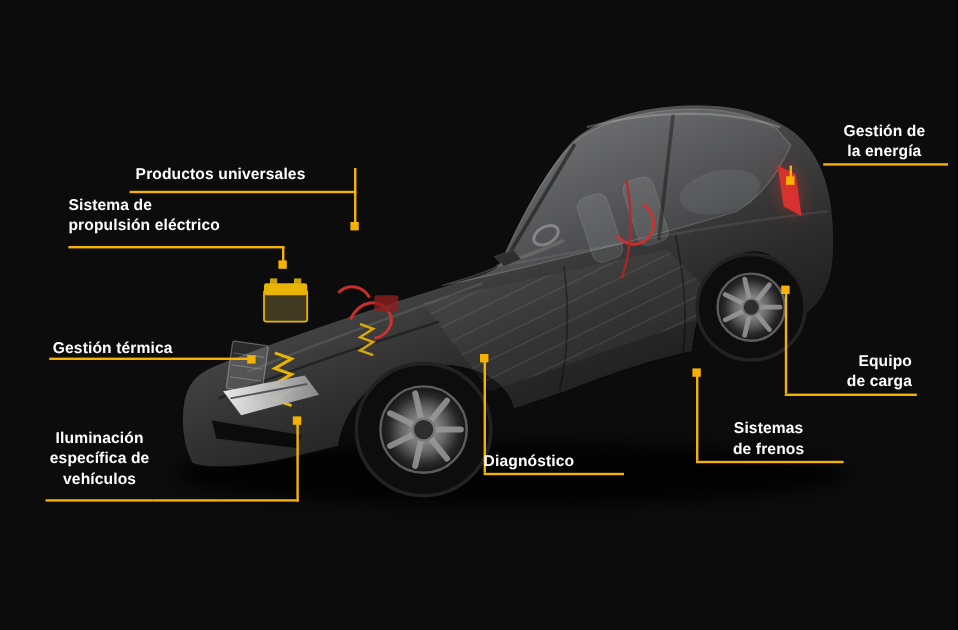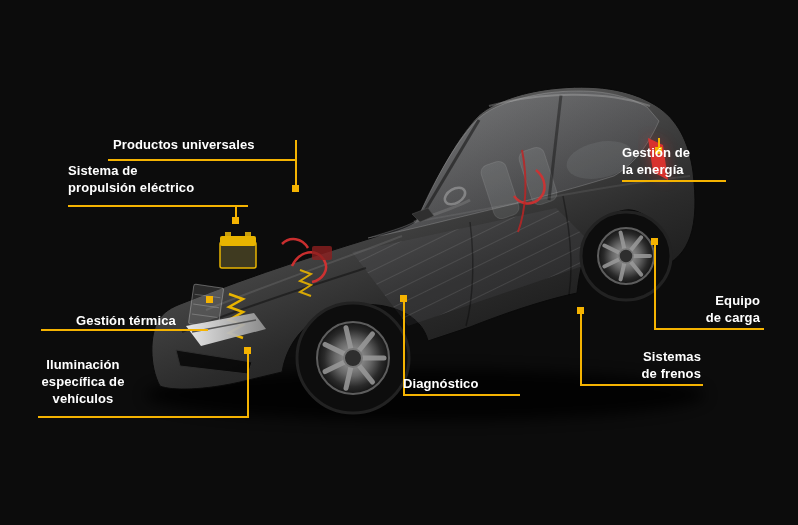--- a/index.html
+++ b/index.html
@@ -166,33 +166,33 @@
   <div class="marker" style="left:232px; top:217px;"></div>
   <div class="marker" style="left:206px; top:296px;"></div>
   <div class="marker" style="left:244px; top:347px;"></div>
   <div class="marker" style="left:400px; top:295px;"></div>
   <div class="marker" style="left:655px; top:147px;"></div>
   <div class="marker" style="left:651px; top:238px;"></div>
   <div class="marker" style="left:577px; top:307px;"></div>
 
   <div class="callout" style="left:108px; top:117px; width:189px; padding:0 0 6px 5px; text-align:left;margin-top:19px;">Productos universales</div>
 
-  <div class="callout" style="left:57px; top:162px; width:180px; padding:0 0 9px 0; text-align:left;margin-left:11px;">Sistema de
+  <div class="callout" style="left:57px; top:162px; width:180px; padding:0 0 9px 0; text-align:left;">Sistema de
 propulsión eléctrico</div>
 
-  <div class="callout" style="left:41px; top:281px; width:167px; padding:0 0 0 3px; text-align:center;margin-top:31px;">Gestión térmica</div>
+  <div class="callout" style="left:41px; top:281px; width:167px; padding:0 0 0 3px; text-align:left;">Gestión térmica</div>
 
   <div class="callout" style="left:38px; top:356px; width:90px; padding:0 0 9px 0; text-align:center;">Iluminación
 específica de
 vehículos</div>
 
   <div class="callout" style="left:403px; top:375px; width:117px; padding:0 3px 2px 0; text-align:left;">Diagnóstico</div>
 
-  <div class="callout" style="left:622px; top:100px; width:104px; padding:0 2px 2px 0; text-align:left;margin-top:44px;">Gestión de
+  <div class="callout" style="left:686px; top:100px; width:104px; padding:0 2px 2px 0; text-align:center;">Gestión de
 la energía</div>
 
   <div class="callout" style="left:654px; top:292px; width:110px; padding:0 4px 2px 0; text-align:right;">Equipo
 de carga</div>
 
-  <div class="callout" style="left:580px; top:348px; width:123px; padding:0 2px 2px 0; text-align:right;">Sistemas
+  <div class="callout" style="left:580px; top:348px; width:123px; padding:0 2px 2px 0; text-align:center;">Sistemas
 de frenos</div>
 
 </div>
 
 </body></html>

